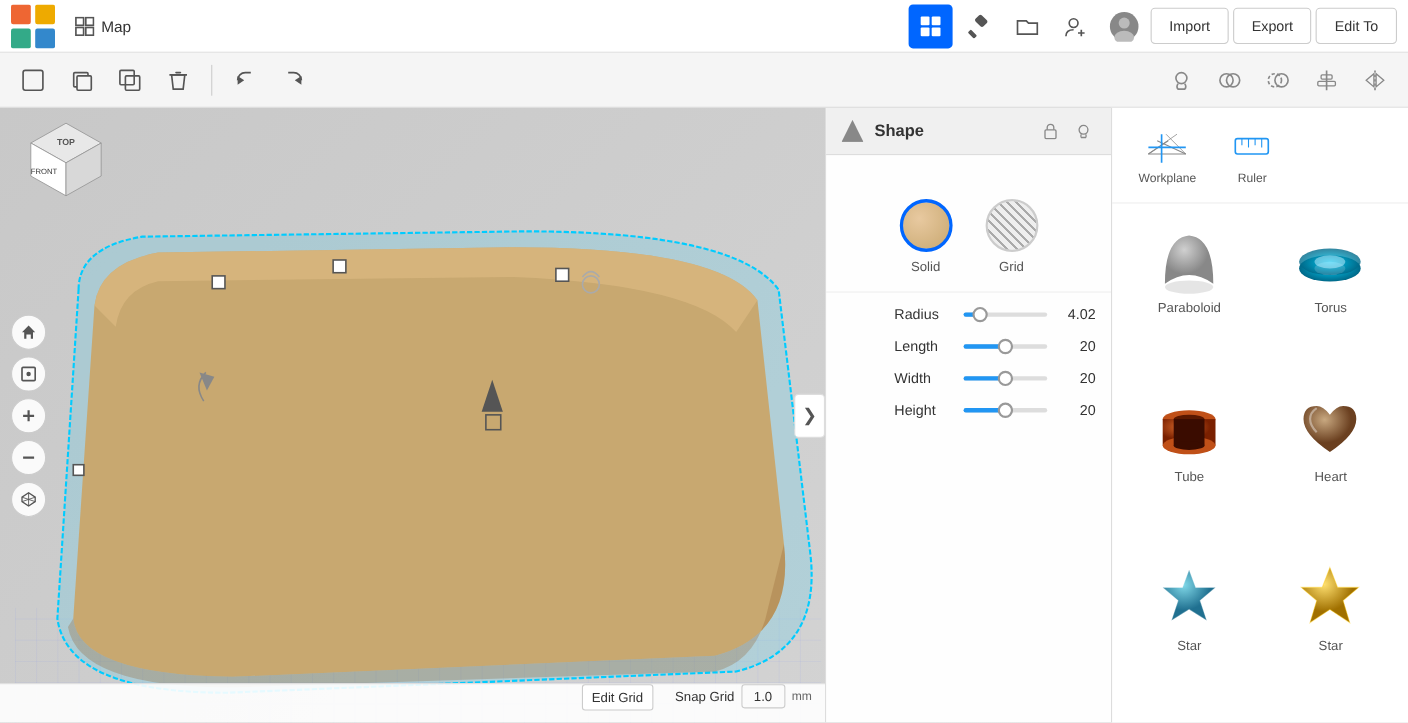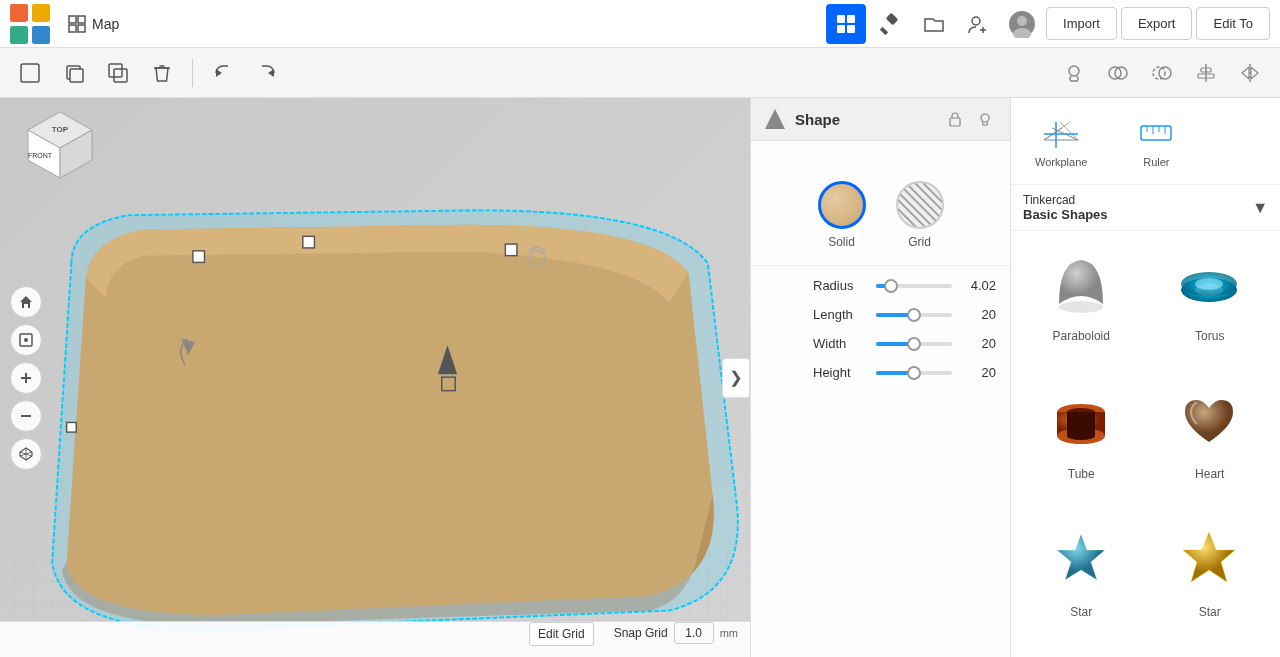--- a/index.html
+++ b/index.html
@@ -292,21 +292,21 @@
       background: #fff;
       border-left: 1px solid #ddd;
       display: flex;
       flex-direction: column;
       position: relative;
     }
     .right-panel-top {
       padding: 10px 12px;
       display: flex;
       align-items: flex-end;
-      gap: 26px;
+      gap: 8px;
       border-bottom: 1px solid #eee;
     }
     .workplane-btn, .ruler-btn {
       display: flex;
       flex-direction: column;
       align-items: center;
       gap: 4px;
       cursor: pointer;
       padding: 6px 12px;
     }
@@ -350,21 +350,21 @@
       grid-template-columns: 1fr 1fr;
       padding: 10px;
       gap: 8px;
       overflow-y: auto;
       flex: 1;
     }
     .shape-item {
       display: flex;
       flex-direction: column;
       align-items: center;
-      gap: 10px;
+      gap: 0;
       padding: 8px;
       border-radius: 6px;
       cursor: pointer;
     }
     .shape-thumbnail {
       width: 70px;
       height: 70px;
       display: flex;
       align-items: center;
       justify-content: center;
@@ -830,27 +830,20 @@
             <line x1="10" y1="12" x2="10" y2="18" stroke="#2196f3" stroke-width="1"></line>
             <line x1="16" y1="12" x2="16" y2="20" stroke="#2196f3" stroke-width="1"></line>
             <line x1="22" y1="12" x2="22" y2="18" stroke="#2196f3" stroke-width="1"></line>
             <line x1="28" y1="12" x2="28" y2="20" stroke="#2196f3" stroke-width="1"></line>
           </svg>
         </div>
         <span class="panel-btn-label">Ruler</span>
       </div>
     </div>
 
-    <div class="category-selector">
-      <div>
-        <div class="category-text">Tinkercad</div>
-        <div class="category-label">Basic Shapes</div>
-      </div>
-      <span class="category-arrow">▼</span>
-    </div>
 
     <div class="shape-grid">
 
       <div class="shape-item">
         <div class="shape-thumbnail">
           <svg width="65" height="65" viewBox="0 0 65 65">
             <defs>
               <radialGradient id="parGrad" cx="40%" cy="30%">
                 <stop offset="0%" stop-color="#d0d0d0"></stop>
                 <stop offset="100%" stop-color="#888"></stop>

